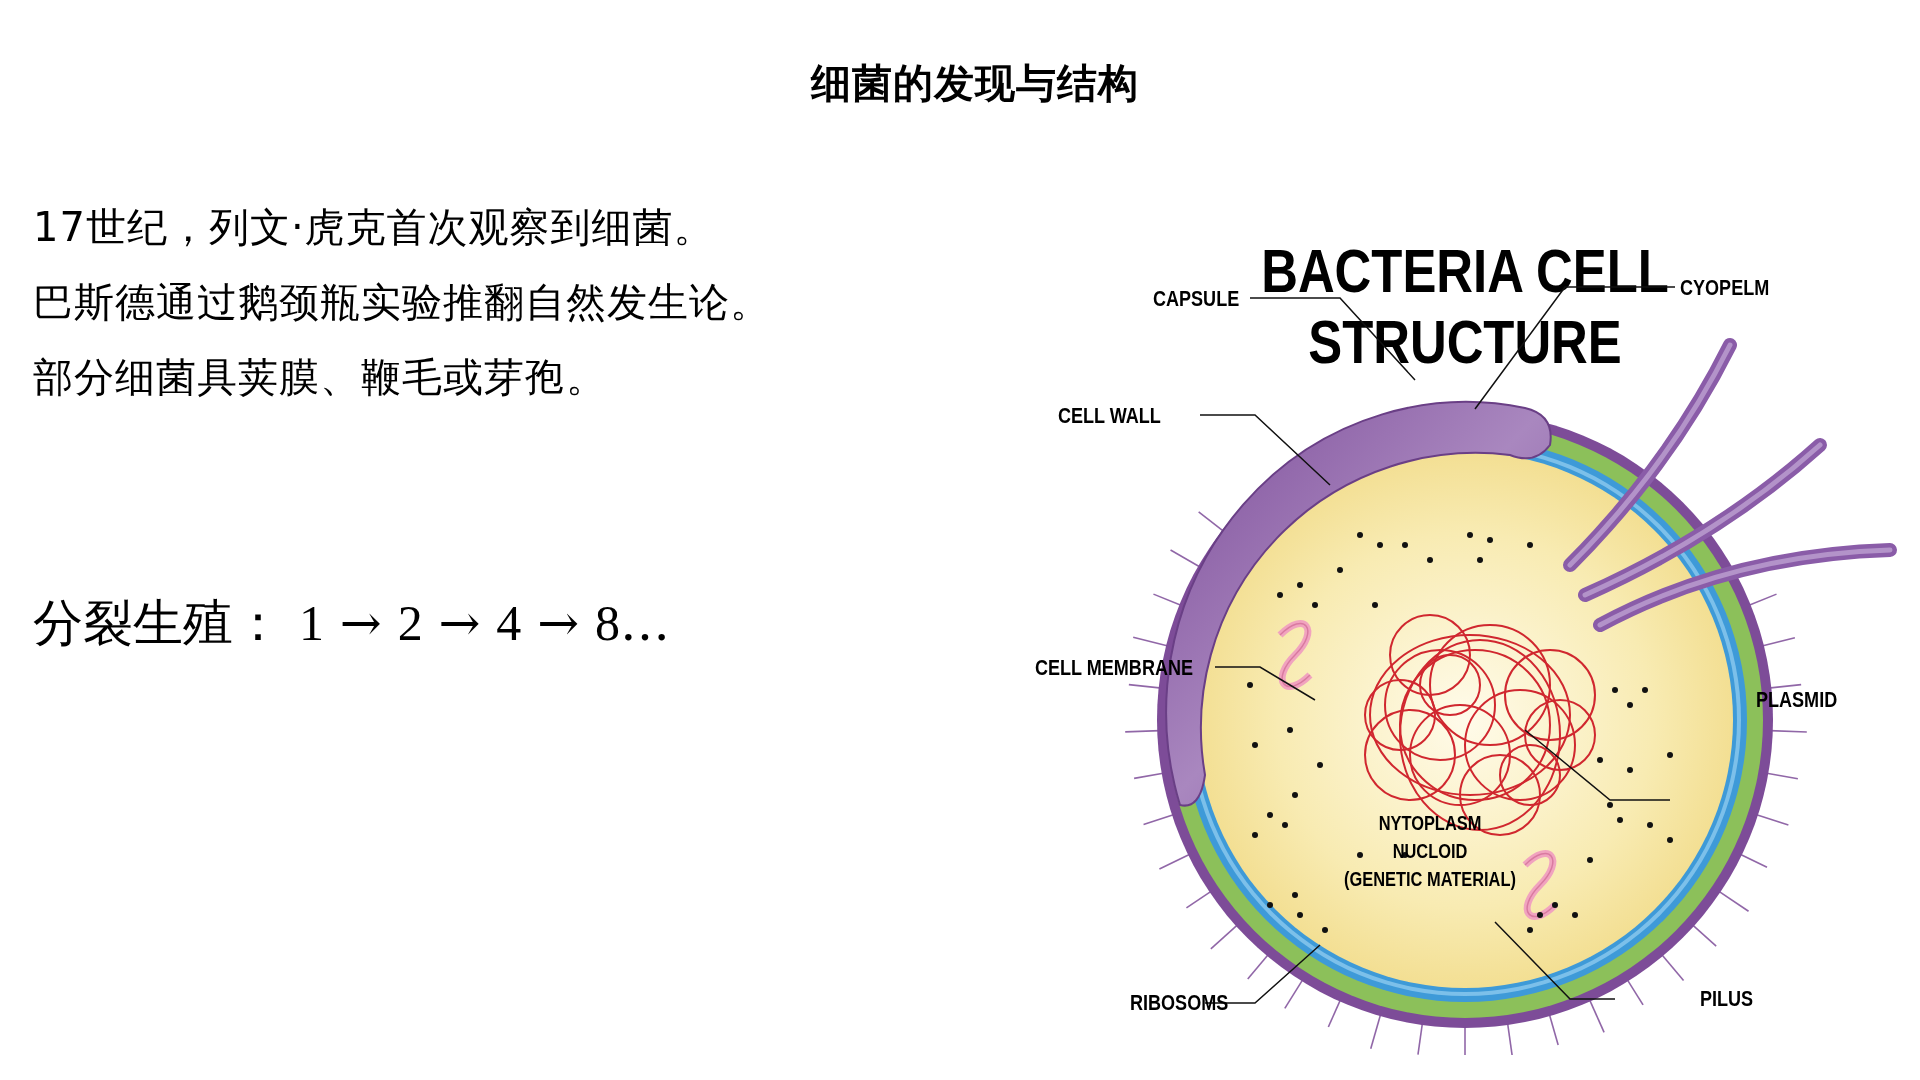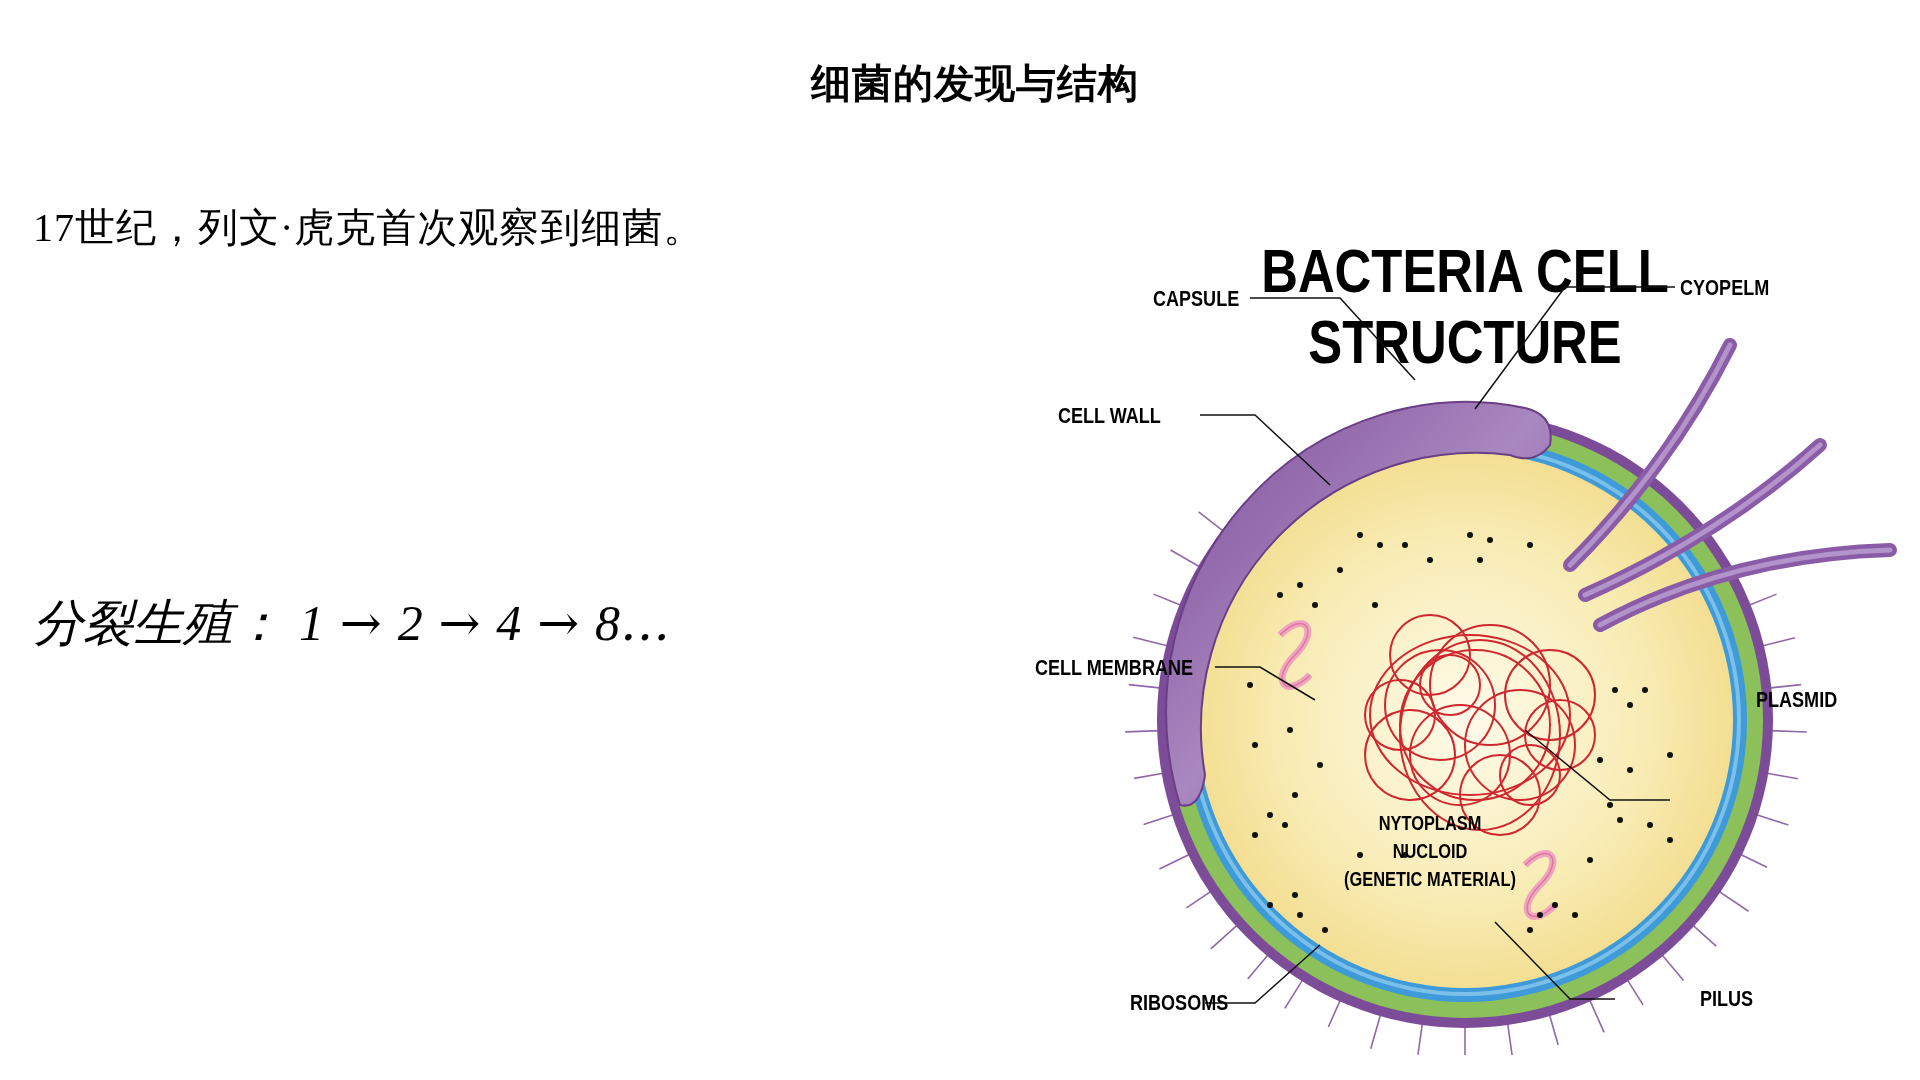--- a/index.html
+++ b/index.html
@@ -1,34 +1,36 @@
 <!DOCTYPE html>
 <html><head>
 <meta charset="utf-8">
 <style>
   html, body { margin:0; padding:0; }
   body { width:1920px; height:1080px; background:#ffffff; position:relative; overflow:hidden; font-family:"DejaVu Sans", sans-serif; color:#000; }
   .slide-title { position:absolute; left:0; width:1950px; top:56px; text-align:center; font-size:40px; font-weight:bold; letter-spacing:1px; }
-  .bullets { position:absolute; left:33px; top:190px;font-family:Liberation Serif, serif; }
+  .bullets { position:absolute; left:33px; top:190px; }
   .bullet-line { font-size:40px; line-height:75px; height:75px; white-space:nowrap; letter-spacing:1px; }
-  .formula { position:absolute; left:33px; top:590px; font-family:"DejaVu Serif", "Liberation Serif", serif; font-size:50px; white-space:nowrap;font-style:italic; }
+  .formula { position:absolute; left:33px; top:590px; font-family:"DejaVu Serif", "Liberation Serif", serif; font-size:50px; white-space:nowrap; }
   .formula .num { font-family:"Liberation Serif", serif; }
   .diagram { position:absolute; left:1030px; top:215px; width:870px; height:840px; }
   .diagram svg { position:absolute; left:0; top:0; }
   .diagram-title { position:absolute; left:0; width:870px; top:20px; text-align:center; font-family:"Liberation Sans", sans-serif; font-weight:bold; font-size:62px; transform:scaleX(0.82); transform-origin:center; letter-spacing:0px; }
   .lbl { position:absolute; font-family:"Liberation Sans", sans-serif; font-weight:bold; font-size:22px; transform:scaleX(0.82); transform-origin:left center; white-space:nowrap; }
   .lbl-center { position:absolute; font-family:"Liberation Sans", sans-serif; font-weight:bold; font-size:20px; text-align:center; transform:scaleX(0.82); transform-origin:center; white-space:nowrap; line-height:28px; }
 </style>
 </head>
 <body>
 
 <div class="slide-title">细菌的发现与结构</div>
 
 <div class="bullets">
   <div class="bullet-line">17世纪，列文·虎克首次观察到细菌。</div>
+  <div class="bullet-line">巴斯德通过鹅颈瓶实验推翻自然发生论。</div>
+  <div class="bullet-line">部分细菌具荚膜、鞭毛或芽孢。</div>
 </div>
 
 <div class="formula">
   <span>分裂生殖：</span>
   <span class="num">1</span>
   <span>→</span>
   <span class="num">2</span>
   <span>→</span>
   <span class="num">4</span>
   <span>→</span>

